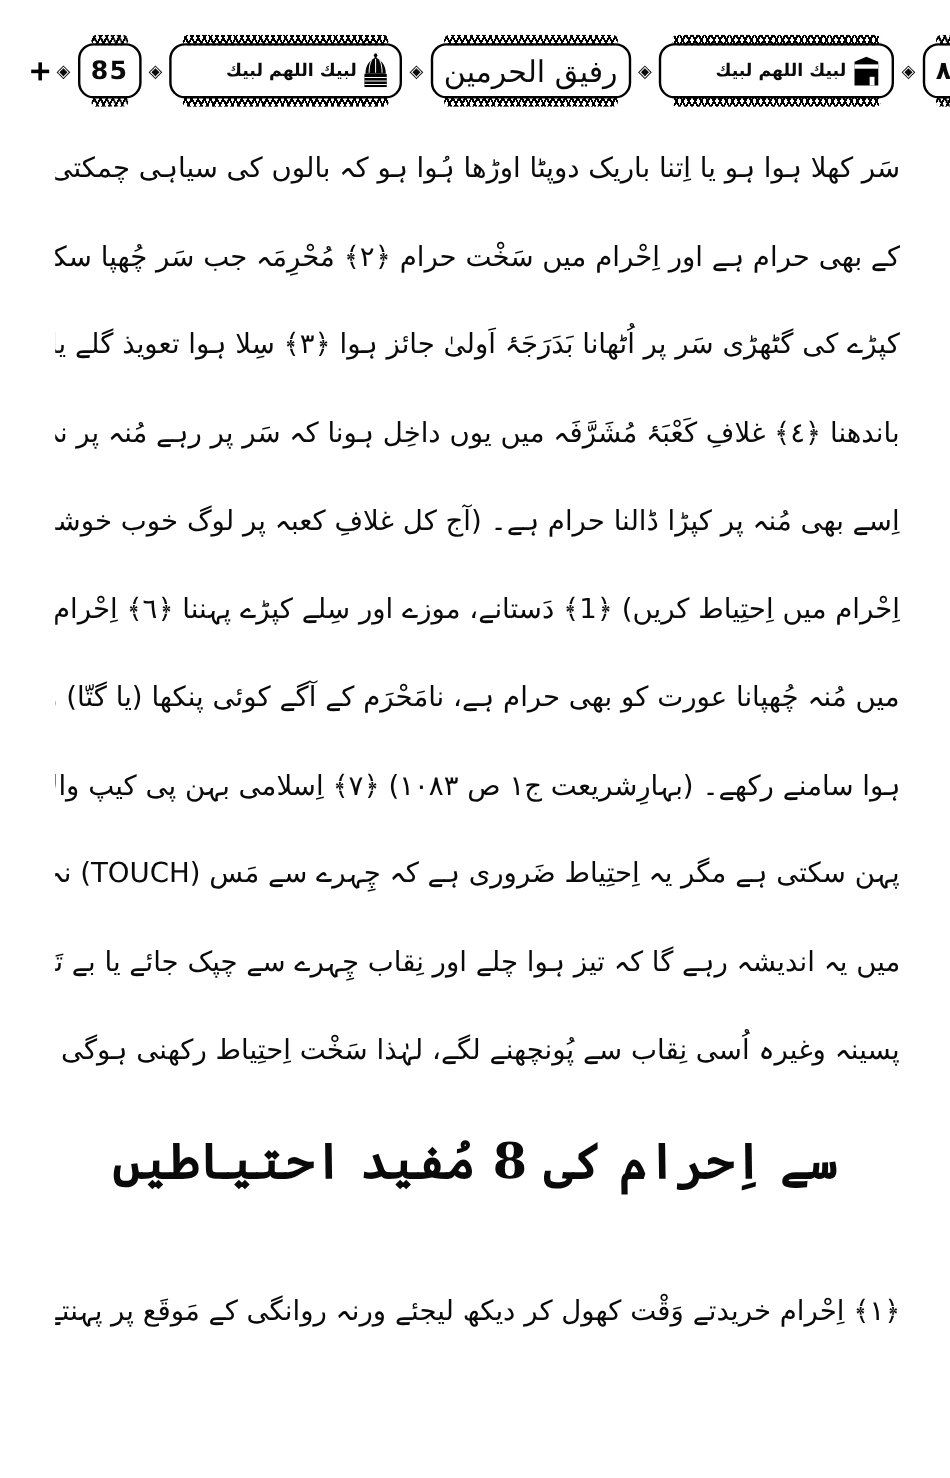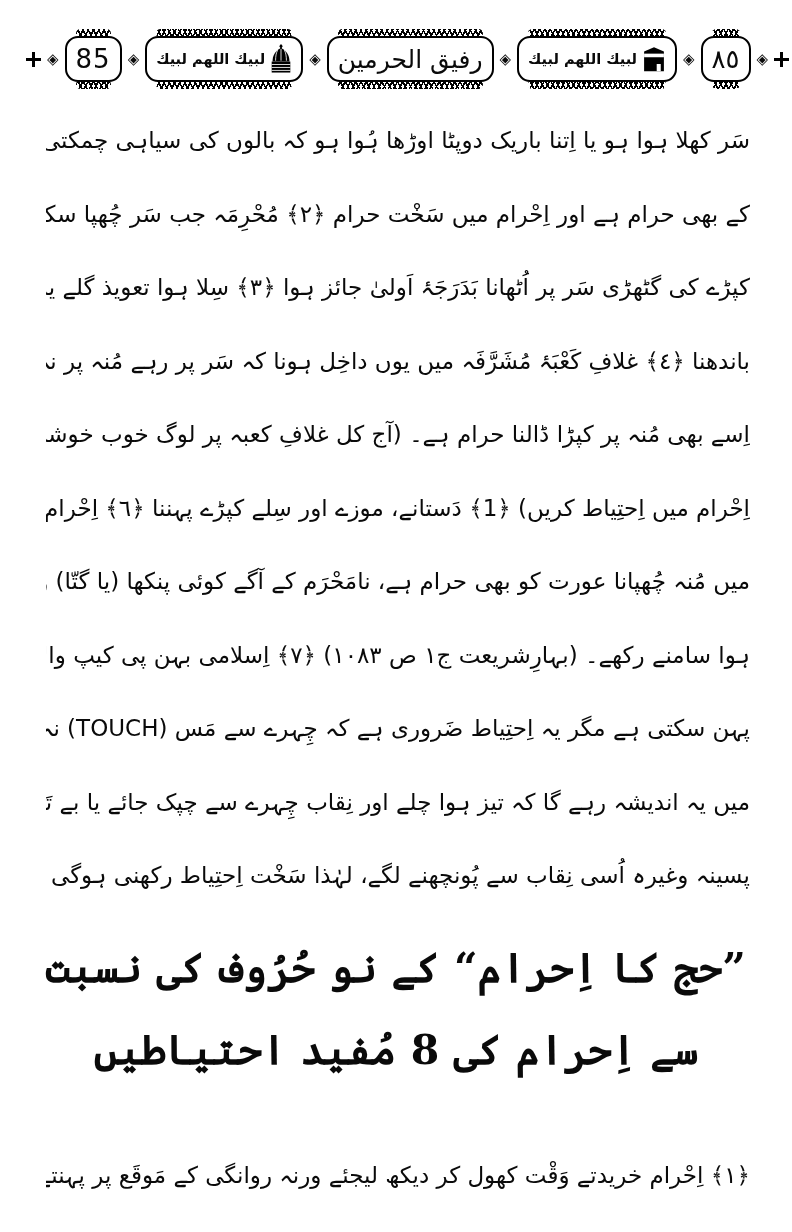--- a/index.html
+++ b/index.html
@@ -34,22 +34,22 @@
   }
   .cartouche.title-box{flex:1 1 auto;}
   .braid{
     position:absolute;left:9px;right:9px;height:9px;border-radius:5px;
     background:
       repeating-linear-gradient(62deg,#000 0 1.6px,transparent 1.6px 4.6px),
       repeating-linear-gradient(-62deg,#000 0 1.6px,transparent 1.6px 4.6px);
   }
   .braid.t{top:-9px}
   .braid.b{bottom:-9px}
-  .num-text{font-size:26px;font-weight:400;letter-spacing:1px;}
-  .labbaik-text{font-size:14.5px;font-weight:700;white-space:nowrap;}
+  .num-text{font-size:21px;font-weight:700;letter-spacing:1px;}
+  .labbaik-text{font-size:14.5px;font-weight:700;white-space:nowrap;margin-left:36px;}
   .title-text{font-size:25px;font-weight:400;white-space:nowrap;}
   .fleuron{font-size:15px;line-height:1;flex:0 0 auto;}
   .end-cross{
     width:15px;height:15px;flex:0 0 auto;
     background:
       linear-gradient(#000,#000) center/100% 3px no-repeat,
       linear-gradient(#000,#000) center/3px 100% no-repeat;
   }
   .hicon{display:block;flex:0 0 auto;}
   
@@ -152,21 +152,20 @@
     <div class="bline">اِسے بھی مُنہ پر کپڑا ڈالنا حرام ہے۔ (آج کل غلافِ کعبہ پر لوگ خوب خوشبو چھڑکتے ہیں لہٰذا</div>
     <div class="bline">اِحْرام میں اِحتِیاط کریں) ﴿1﴾ دَستانے، موزے اور سِلے کپڑے پہننا ﴿٦﴾ اِحْرام</div>
     <div class="bline">میں مُنہ چُھپانا عورت کو بھی حرام ہے، نامَحْرَم کے آگے کوئی پنکھا (یا گتّا) وغیرہ مُنہ سے بچا</div>
     <div class="bline">ہوا سامنے رکھے۔ (بہارِشریعت ج۱ ص ۱۰۸۳) ﴿۷﴾ اِسلامی بہن پی کیپ والا نِقاب بھی</div>
     <div class="bline">پہن سکتی ہے مگر یہ اِحتِیاط ضَروری ہے کہ چِہرے سے مَس (TOUCH) نہ ہو۔ اِس</div>
     <div class="bline">میں یہ اندیشہ رہے گا کہ تیز ہوا چلے اور نِقاب چِہرے سے چپک جائے یا بے تَوَجُّہی میں</div>
     <div class="bline para-end">پسینہ وغیرہ اُسی نِقاب سے پُونچھنے لگے، لہٰذا سَخْت اِحتِیاط رکھنی ہوگی ۔</div>
   </div>
 
   <div class="callig">
-    <div>”حج کا اِحرام“ کے نو حُرُوف کی نسبت</div>
     <div>سے اِحرام کی 8 مُفید احتیاطیں</div>
   </div>
 
   <div class="body-text footer-line">
     <div class="bline">﴿۱﴾ اِحْرام خریدتے وَقْت کھول کر دیکھ لیجئے ورنہ روانگی کے مَوقَع پر پہنتے</div>
   </div>
 
 </div>
 
 </body></html>

